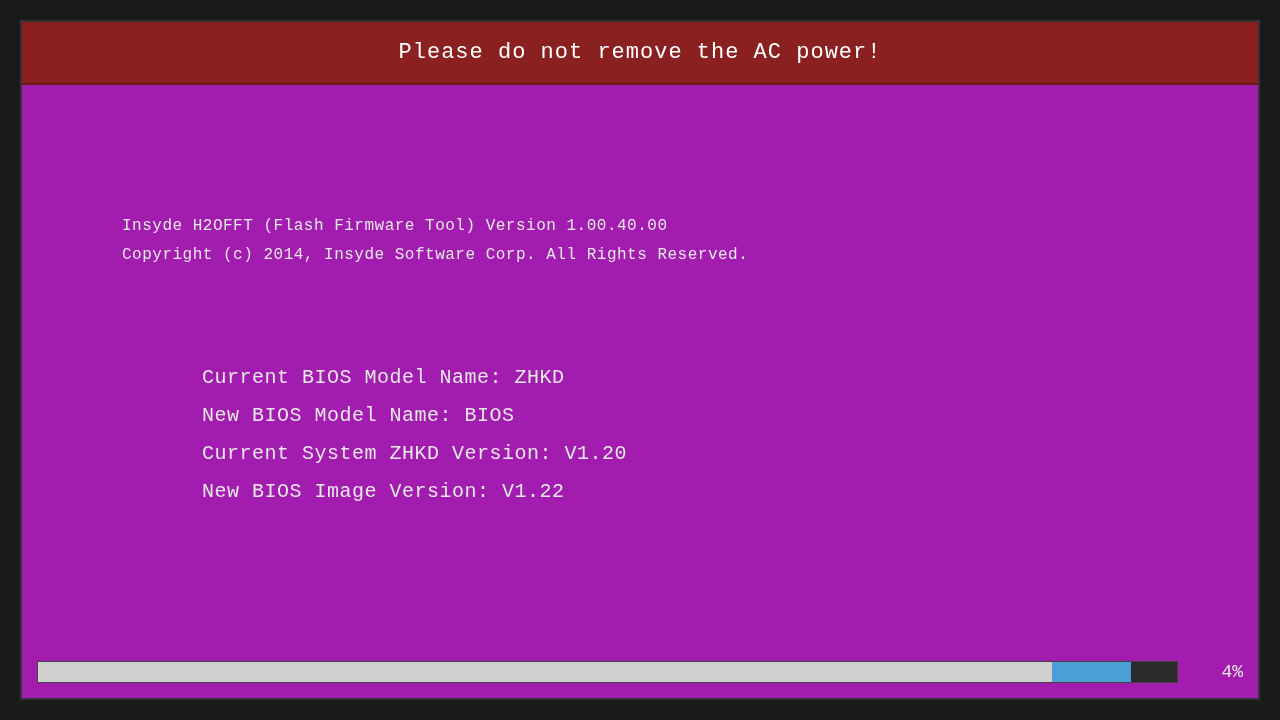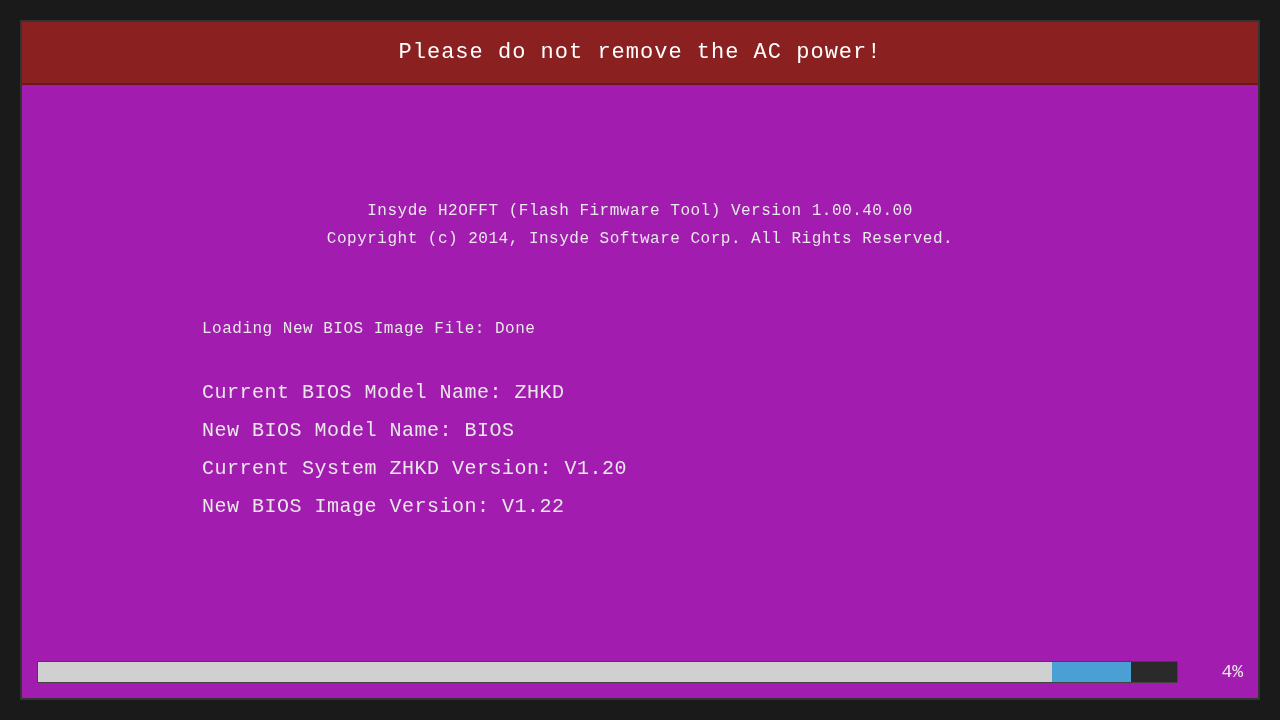--- a/index.html
+++ b/index.html
@@ -48,21 +48,20 @@
     .main-content {
       flex: 1;
       display: flex;
       flex-direction: column;
       justify-content: center;
       padding: 0 100px;
       padding-bottom: 60px;
     }
 
     .tool-info {
-      text-align: center;
       margin-bottom: 60px;
     }
 
     .tool-line {
       color: #e8e8e8;
       font-family: 'Courier New', Courier, monospace;
       font-size: 16px;
       line-height: 1.8;
       letter-spacing: 0.5px;
     }
@@ -145,21 +144,20 @@
   </div>
 
   <div class="main-content">
 
     <div class="tool-info">
       <div class="tool-line">Insyde H2OFFT (Flash Firmware Tool) Version 1.00.40.00</div>
       <div class="tool-line">Copyright (c) 2014,  Insyde Software Corp.  All Rights Reserved.</div>
     </div>
 
     <div class="status-info">
-      <div class="status-line">Loading New BIOS Image File: Done</div>
     </div>
 
     <div class="bios-info">
       <div class="bios-line">Current BIOS Model Name: ZHKD</div>
       <div class="bios-line">New      BIOS Model Name: BIOS</div>
       <div class="bios-line">Current System ZHKD Version: V1.20</div>
       <div class="bios-line">New      BIOS  Image Version: V1.22</div>
     </div>
 
   </div>

